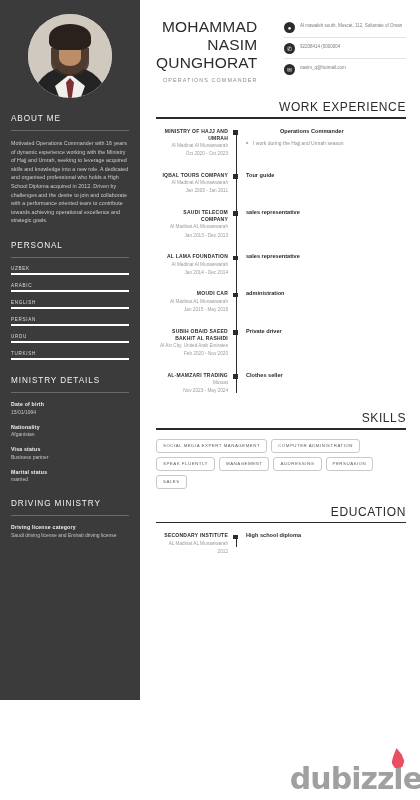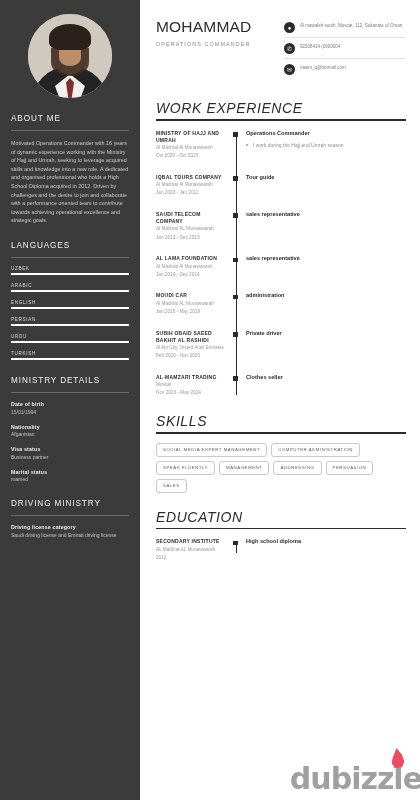--- a/index.html
+++ b/index.html
@@ -6,21 +6,21 @@
   html, body {
     width: 420px; height: 800px;
     font-family: "Liberation Sans", sans-serif;
     background: #ffffff;
     overflow: hidden;
   }
   .page { position: relative; width: 420px; height: 800px; display: flex; background:#fff; }
 
   
   .sidebar {
-    width: 140px; height: 800px;
+    width: 140px; height: 700px;
     background: #3b3b3b;
     color: #e8e8e8;
     padding: 10px 11px 0 11px;
     flex: 0 0 140px;
   }
   .photo-wrap { display:flex; justify-content:center; margin-top: 4px; }
   .photo {
     width: 84px; height: 84px; border-radius: 50%;
     overflow: hidden; position: relative;
     background: #d9d4cc;
@@ -72,42 +72,42 @@
   .lang-item { margin-bottom: 7.5px; }
   .lang-name { font-size: 4.6px; letter-spacing:.7px; color:#dcdcdc; margin-bottom: 2.5px; }
   .lang-bar { height: 2px; background:#8d8d8d; width:100%; position:relative; }
   .lang-bar span { position:absolute; left:0; top:0; bottom:0; background:#ffffff; }
 
   .pd-item { margin-bottom: 8px; }
   .pd-label { font-size: 5.2px; color:#f0f0f0; font-weight: 700; letter-spacing:.2px; }
   .pd-value { font-size: 5.0px; color:#c3c3c3; margin-top: 1.5px; line-height: 7px; }
 
   
-  .main { flex: 1; padding: 18px 14px 12px 16px; position: relative; }
+  .main { flex: 1; padding: 18px 14px 12px 16px; position: relative; text-align: right; }
 
   .name {
     font-size: 15.5px; line-height: 18px; color:#2b2b2b;
     letter-spacing: .2px; font-weight: 400;
   }
   .role {
     font-size: 5.4px; letter-spacing: 1.1px; color:#8a8a8a; margin-top: 5px;
   }
   .head-row { display:flex; justify-content: space-between; align-items: flex-start; }
   .contact { width: 122px; padding-top: 4px; }
   .c-row { display:flex; align-items: flex-start; gap: 5px; padding-bottom: 4px; border-bottom: 1px solid #e2e2e2; margin-bottom: 5px; }
   .c-row:last-child { border-bottom: 0; }
   .c-ico {
     flex: 0 0 11px; width: 11px; height: 11px; border-radius: 50%;
     background:#2b2b2b; color:#fff; display:flex; align-items:center; justify-content:center;
     font-size: 6px; line-height: 1;
   }
   .c-txt { font-size: 4.5px; line-height: 6.4px; color:#7d7d7d; padding-top:1px; }
 
   .sec { margin-top: 16px; }
-  .sec-title { font-size: 14px; letter-spacing: .6px; color:#2b2b2b;font-style:italic; }
+  .sec-title { font-size: 12px; letter-spacing: .6px; color:#2b2b2b; }
   .sec-rule { height: 1.6px; background:#2b2b2b; margin-top: 3px; }
 
   .timeline { position: relative; margin-top: 9px; padding-left: 0; }
   .tl-line { position:absolute; left: 80px; top: 3px; bottom: 2px; width: 1.2px; background:#2b2b2b; }
   .tl-item { display:flex; position: relative; margin-bottom: 14px; }
   .tl-left { width: 76px; flex: 0 0 76px; padding-right: 4px; }
   .tl-dot {
     position: absolute; left: 77.4px; top: 2.5px; width: 4.5px; height: 4.5px;
     background:#2b2b2b;
   }
@@ -160,21 +160,21 @@
       </div>
     </div>
 
     <div>
       <div class="side-h">ABOUT ME</div>
       <div class="side-rule"></div>
       <div class="about-text">Motivated Operations Commander with 16 years of dynamic experience working with the Ministry of Hajj and Umrah, seeking to leverage acquired skills and knowledge into a new role. A dedicated and organised professional who holds a High School Diploma acquired in 2012. Driven by challenges and the desire to join and collaborate with a performance oriented team to contribute towards achieving operational excellence and strategic goals.</div>
     </div>
 
     <div>
-      <div class="side-h">LANGUAGES</div>
+      <div class="side-h">PERSONAL</div>
       <div class="side-rule"></div>
       <div id="lang-list">
           <div class="lang-item">
             <div class="lang-name">UZBEK</div>
             <div class="lang-bar">
               <span style="width:100%"></span>
             </div>
           </div>
           <div class="lang-item">
             <div class="lang-name">ARABIC</div>
@@ -240,20 +240,22 @@
     </div>
 
   </aside>
 
   <main class="main">
 
     <div class="head-row">
       <div>
         <div class="name">
           <div>MOHAMMAD</div>
+          <div>NASIM</div>
+          <div>QUNGHORAT</div>
         </div>
         <div class="role">OPERATIONS COMMANDER</div>
       </div>
       <div class="contact" id="contact-list">
           <div class="c-row">
             <span class="c-ico">●</span>
             <span class="c-txt">Al mawaleh south, Muscat, 112, Sultanate of Oman</span>
           </div>
           <div class="c-row">
             <span class="c-ico">✆</span>

